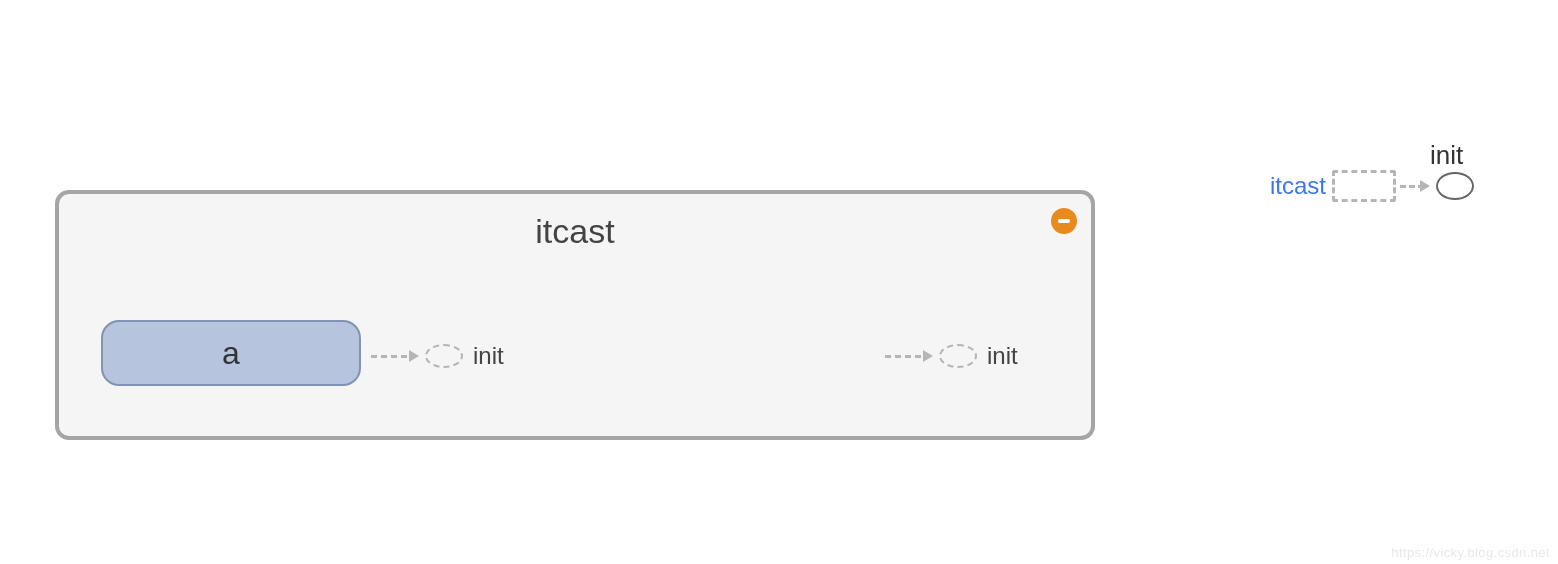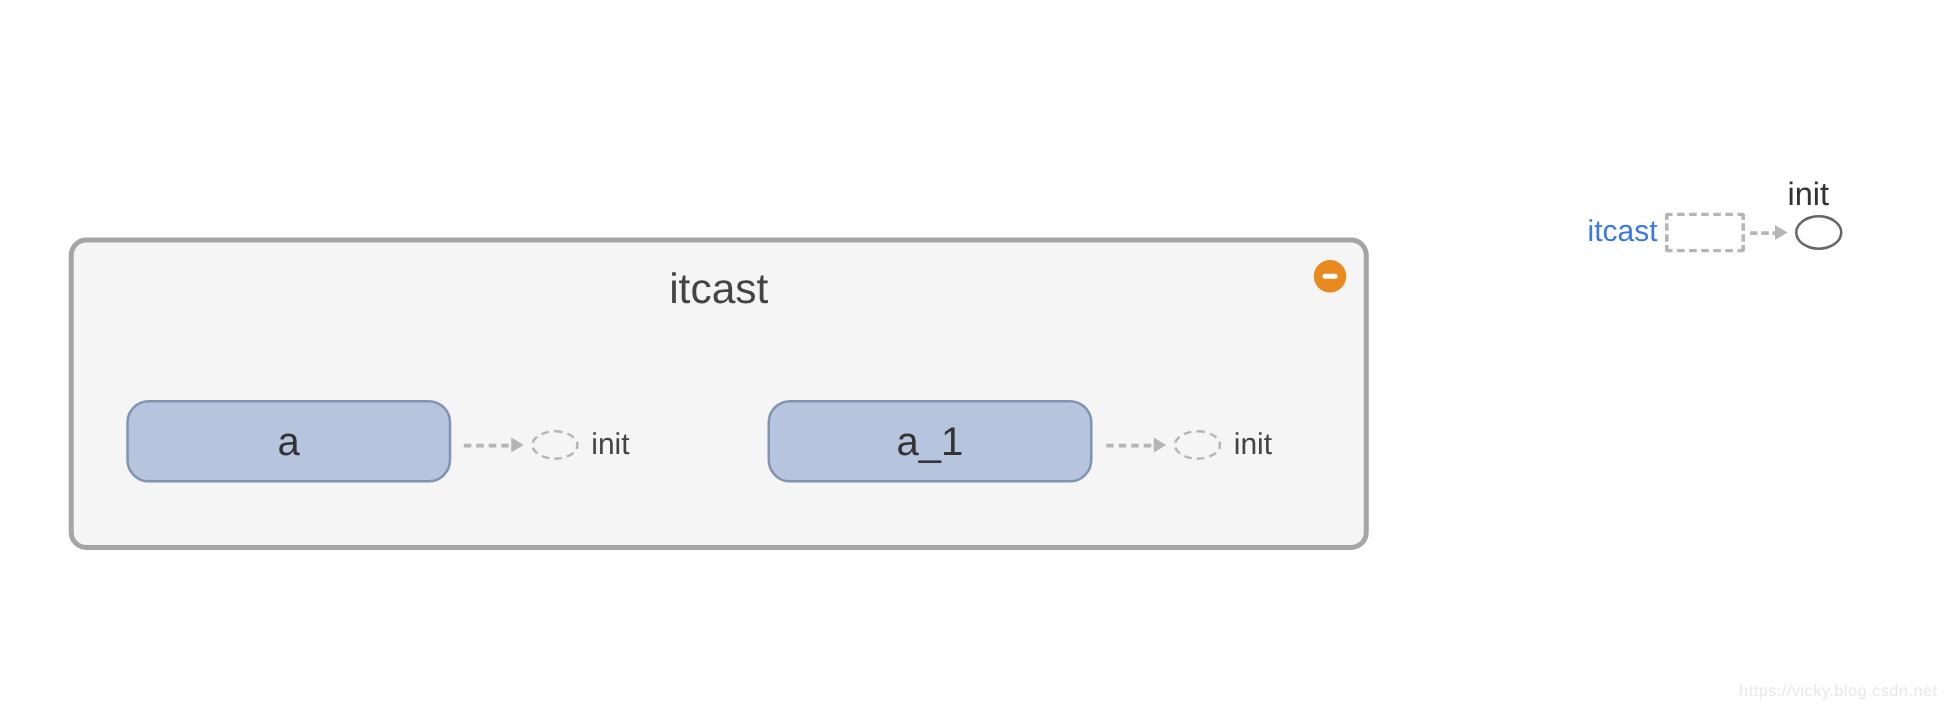--- a/index.html
+++ b/index.html
@@ -165,23 +165,20 @@
   <div class="var-node var-a">
     <span>a</span>
   </div>
   <div class="arrow-init ai-a">
     <div class="arrow-line"></div>
     <div class="arrow-head"></div>
     <div class="ellipse-dashed"></div>
     <span class="init-text">init</span>
   </div>
 
-  <div class="var-node var-a1">
-    <span>a_1</span>
-  </div>
   <div class="arrow-init ai-a1">
     <div class="arrow-line"></div>
     <div class="arrow-head"></div>
     <div class="ellipse-dashed"></div>
     <span class="init-text">init</span>
   </div>
 </div>
 
 <div class="mini-init">init</div>
 <div class="mini">

